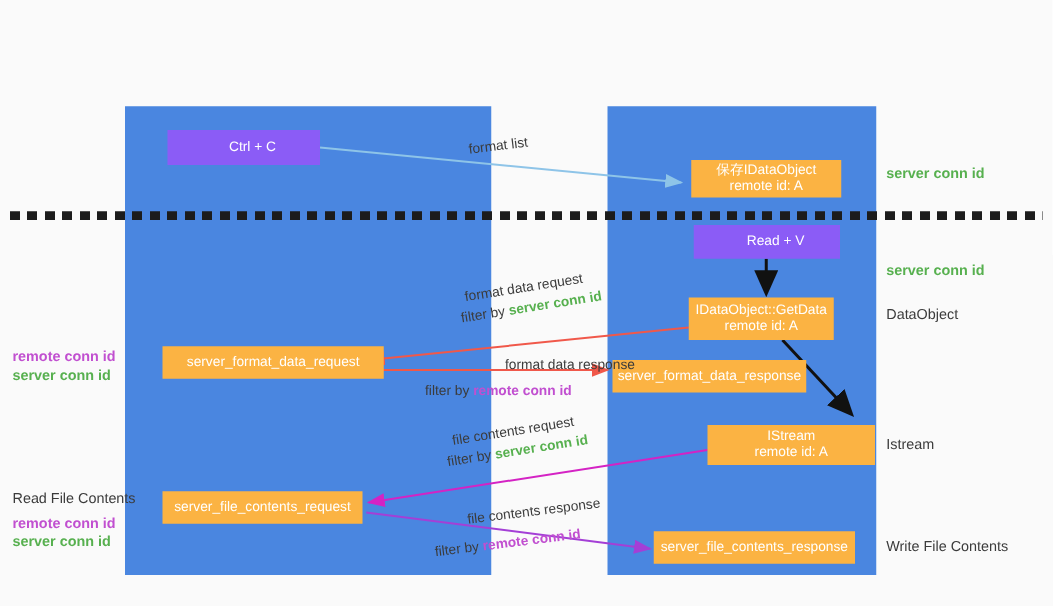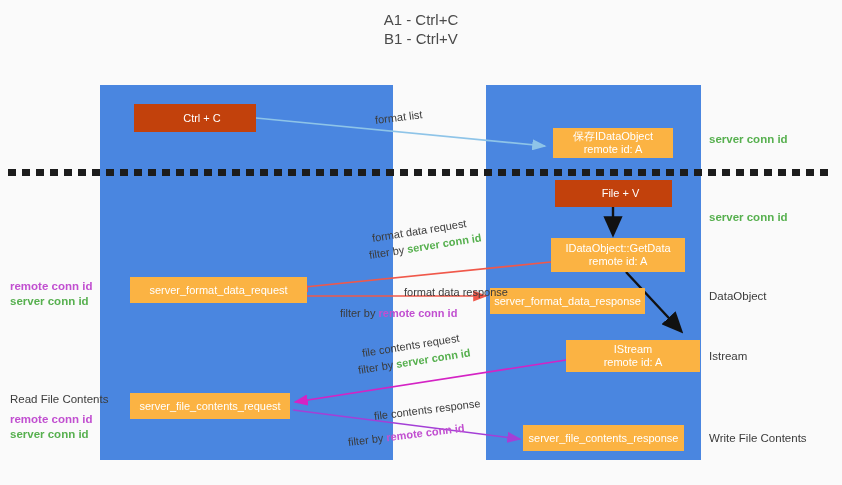--- a/index.html
+++ b/index.html
@@ -58,21 +58,21 @@
     flex-direction: column;
     align-items: center;
     justify-content: center;
     color: #ffffff;
     font-size: 11px;
     line-height: 13px;
     text-align: center;
     white-space: pre;
     z-index: 5;
   }
-  .node.green { background: #c2410c; padding-left: 14px; }
+  .node.green { background: #8b5cf6; padding-left: 14px; }
   .node.orange { background: #fbb343; }
 
   .side-label {
     position: absolute;
     font-size: 11.5px;
     line-height: 14px;
     white-space: pre;
     z-index: 6;
   }
   .side-label.green-text { color: #57b04f; font-weight: bold; }
@@ -105,22 +105,20 @@
     height: 485px;
     z-index: 3;
     pointer-events: none;
   }
 </style>
 </head>
 <body>
 
 <div id="canvas">
 
-  <div class="title" style="top:10px;">A1 - Ctrl+C
-B1 - Ctrl+V</div>
 
   <div class="col-header" style="left:100px; width:293px; top:60px;margin-top:32px;">A1
 remote</div>
 
   <div class="lane" id="lane-a"></div>
   <div class="lane" id="lane-b"></div>
 
   <svg class="wires" viewBox="0 0 842 485" xmlns="http://www.w3.org/2000/svg">
     <defs>
       <marker id="ah-blue" markerWidth="9" markerHeight="7" refX="8" refY="3.5" orient="auto">
@@ -153,39 +151,39 @@
     <line x1="566" y1="360" x2="295" y2="402" stroke="#d423c4" stroke-width="1.6" marker-end="url(#ah-magenta)"></line>
 
     <line x1="293" y1="410" x2="520" y2="439" stroke="#a43fd6" stroke-width="1.6" marker-end="url(#ah-purple)"></line>
   </svg>
 
   <div class="node green" style="left:134px; top:104px; width:122px; height:28px;">Ctrl + C</div>
 
   <div class="node orange" style="left:553px; top:128px; width:120px; height:30px;">保存IDataObject
 remote id: A</div>
 
-  <div class="node green" style="left:555px; top:180px; width:117px; height:27px;">File + V</div>
-
-  <div class="node orange" style="left:551px; top:238px; width:134px; height:34px;">IDataObject::GetData
+  <div class="node green" style="left:555px; top:180px; width:117px; height:27px;">Read + V</div>
+
+  <div class="node orange" style="left:551px; top:238px; width:116px; height:34px;">IDataObject::GetData
 remote id: A</div>
 
   <div class="node orange" style="left:566px; top:340px; width:134px; height:32px;">IStream
 remote id: A</div>
 
   <div class="node orange" style="left:130px; top:277px; width:177px; height:26px;">server_format_data_request</div>
 
   <div class="node orange" style="left:130px; top:393px; width:160px; height:26px;">server_file_contents_request</div>
 
   <div class="node orange" style="left:490px; top:288px; width:155px; height:26px;">server_format_data_response</div>
 
   <div class="node orange" style="left:523px; top:425px; width:161px; height:26px;">server_file_contents_response</div>
 
   <div class="side-label green-text" style="left:709px; top:132px;">server conn id</div>
   <div class="side-label green-text" style="left:709px; top:210px;">server conn id</div>
-  <div class="side-label dark-text" style="left:709px; top:245px;margin-top:44px;">DataObject</div>
+  <div class="side-label dark-text" style="left:709px; top:245px;">DataObject</div>
   <div class="side-label dark-text" style="left:709px; top:349px;">Istream</div>
   <div class="side-label dark-text" style="left:709px; top:431px;">Write File Contents</div>
 
   <div class="side-label purple-text" style="left:10px; top:279px;">remote conn id</div>
   <div class="side-label green-text" style="left:10px; top:294px;">server conn id</div>
 
   <div class="side-label dark-text" style="left:10px; top:392px;">Read File Contents</div>
   <div class="side-label purple-text" style="left:10px; top:412px;">remote conn id</div>
   <div class="side-label green-text" style="left:10px; top:427px;">server conn id</div>
 

